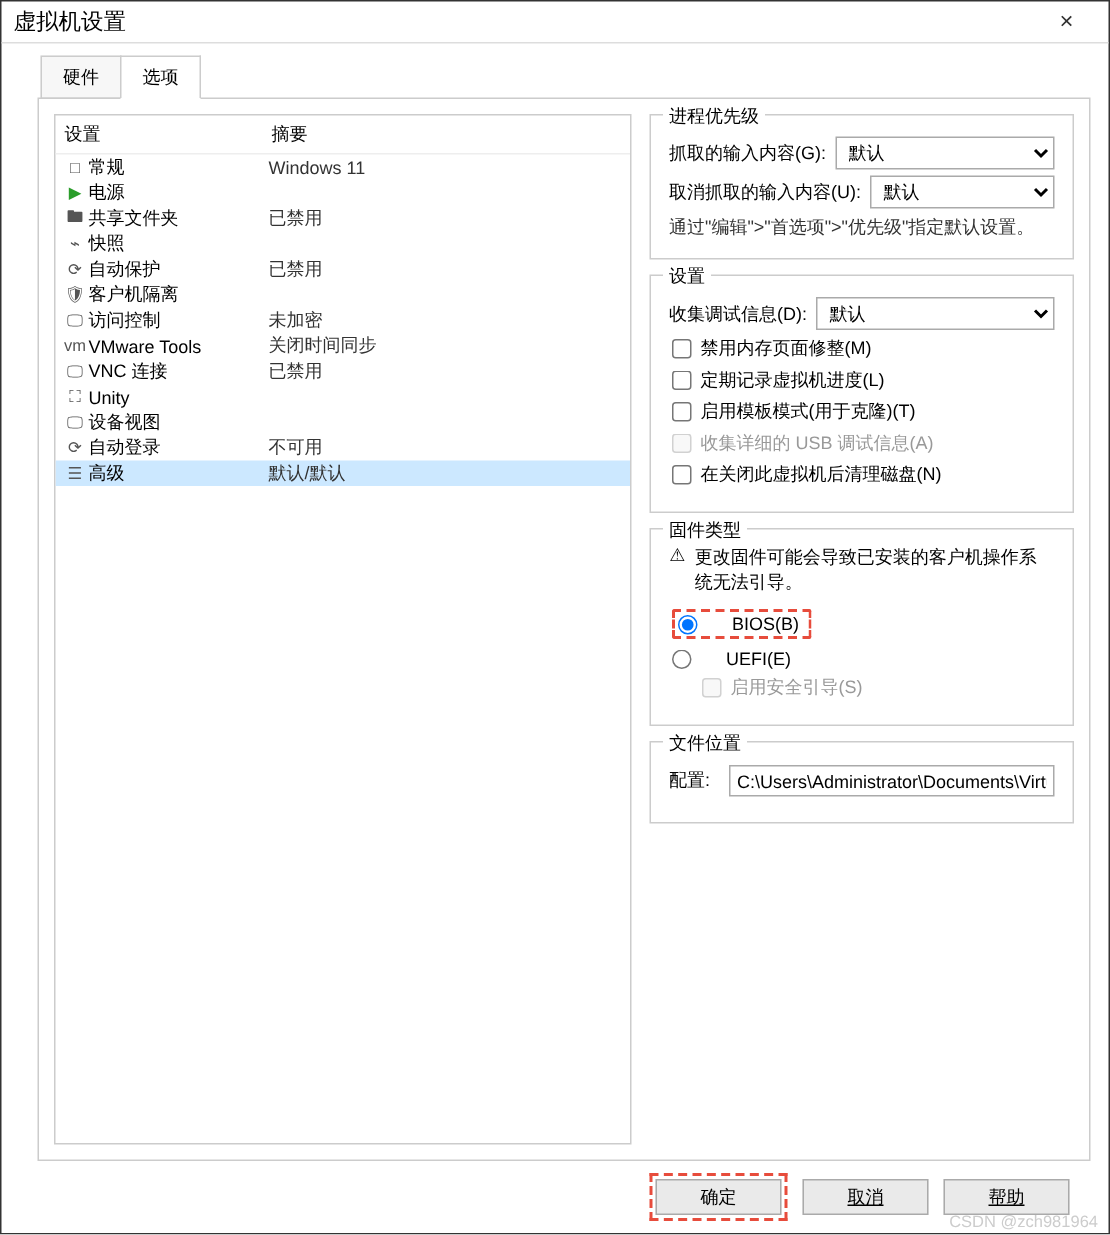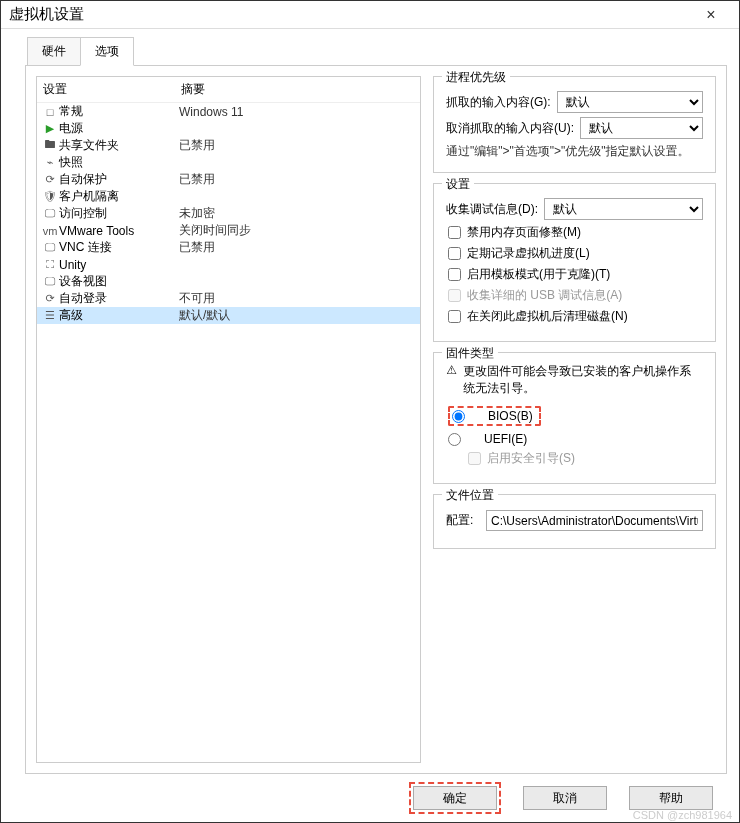--- a/index.html
+++ b/index.html
@@ -35,21 +35,21 @@
 .chk { display: flex; align-items: center; gap: 6px; margin: 4px 0 4px 2px; }
 .chk input { margin: 0; }
 .chk.dis { color: #999; }
 .rad { display: flex; align-items: center; gap: 23px; margin: 3px 0 3px 2px; }
 .rad.dashed { border: 2px dashed #e74c3c; padding: 1px 6px 1px 2px; display: inline-flex; border-radius: 2px; }
 .sublbl { margin-left: 22px; }
 .warn-ico { display: inline-block; width: 14px; text-align: center; }
 .file-row { display: flex; align-items: center; gap: 8px; margin: 5px 0; }
 .file-row .flbl { width: 32px; }
 .file-row input { flex: 1; }
-.buttons { height: 48px; display: flex; align-items: center; justify-content: flex-end; gap: 22px; padding: 0 14px; }
+.buttons { height: 48px; display: flex; align-items: center; justify-content: flex-end; gap: 10px; padding: 0 14px; text-decoration: underline; }
 button { width: 84px; height: 24px; font-family: inherit; font-size: 12px; background: #eaeaea; border: 1px solid #aaa; cursor: pointer; }
 .btn-dashed { border: 2px dashed #e74c3c; padding: 2px; display: inline-block; }
 .watermark { position: absolute; right: 8px; bottom: 2px; color: #ccc; font-size: 11px; pointer-events: none; text-align: right; }
 .outer { position: relative; }
 </style>
 </head>
 <body>
 
 <div class="outer">
 <div class="window">

